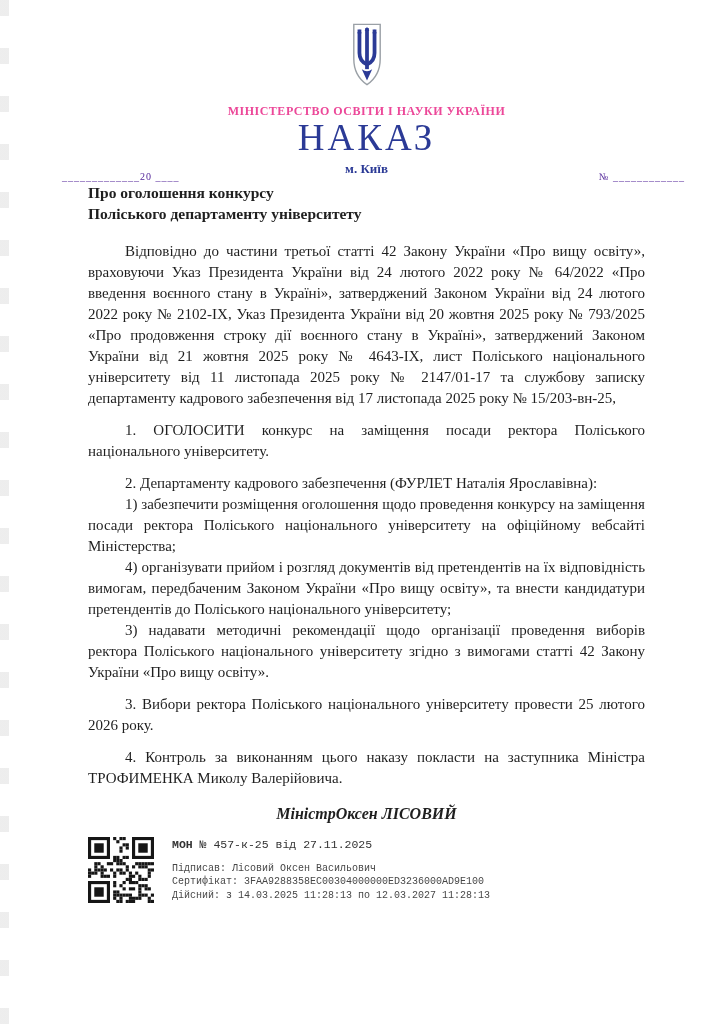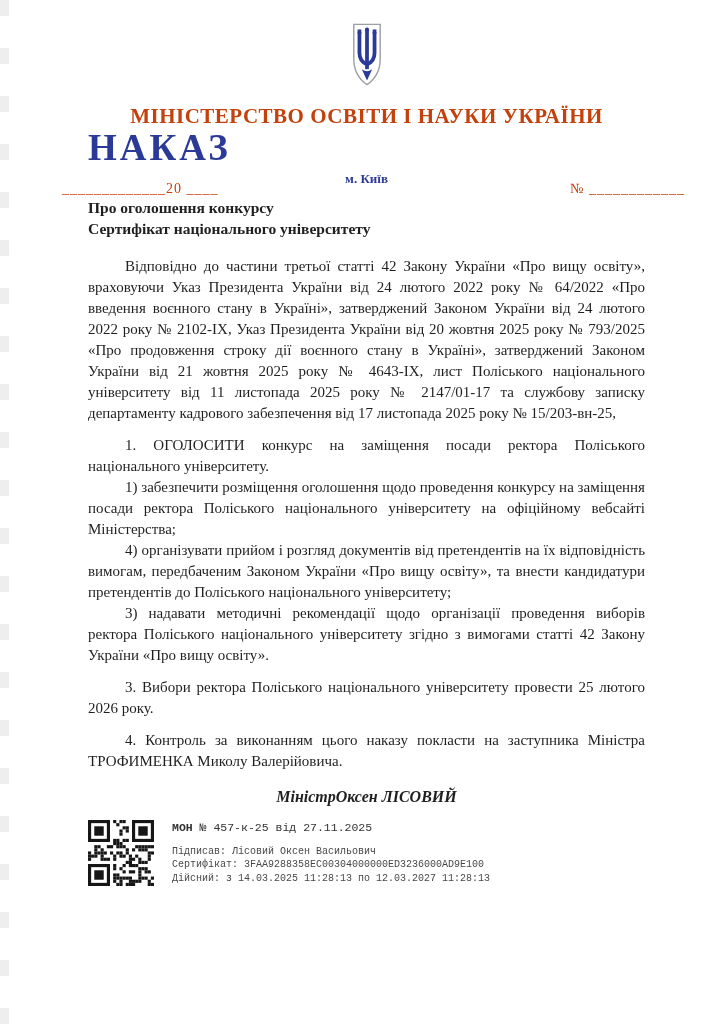--- a/index.html
+++ b/index.html
@@ -20,48 +20,48 @@
       to bottom,
       #e9e9e9 0px, #e9e9e9 16px,
       #ffffff 16px, #ffffff 48px);
     opacity:.8;
   }
   .content{position:relative;padding:20px 78px 0 88px;box-sizing:border-box;}
   .emblem-wrap{text-align:center;margin-top:2px;}
   .emblem-wrap svg{display:inline-block;}
   .ministry{
     text-align:center;
-    color:#c2410c;
-    font-weight:bold;
-    font-size:21px;
+    color:#ec4899;
+    font-weight:bold;
+    font-size:12px;
     letter-spacing:.5px;
     margin-top:12px;
   }
   .doc-type{
-    text-align:left;
+    text-align:center;
     color:#2b3a96;
-    font-weight:bold;
+    font-weight:normal;
     font-size:37px;
     letter-spacing:3px;
     margin-top:0px;
     line-height:1.05;
   }
   .city{
     text-align:center;
     color:#2b3a96;
     font-weight:bold;
     font-size:13px;
     margin-top:3px;
   }
   .ref-row{
     display:flex;
     justify-content:space-between;
     align-items:flex-end;
-    font-size:14px;
-    color:#c2410c;
+    font-size:10px;
+    color:#4c1d95;
     margin:0 -40px 0 -26px; 
     margin-top:-6px;
   }
   .ref-row .left{letter-spacing:1px;}
   .ref-row .right{letter-spacing:1px;margin-left:8px;}
   .subject{
     font-weight:bold;
     font-size:15.5px;
     line-height:1.38;
   }
@@ -128,29 +128,30 @@
     <div class="doc-type">НАКАЗ</div>
     <div class="city">м. Київ</div>
 
     <div class="ref-row">
       <span class="left">_____________20 ____</span>
       <span class="right">№ ____________</span>
     </div>
 
     <div class="subject">
       <div>Про оголошення конкурсу</div>
-      <div>Сертифікат національного університету</div>
+      <div>Поліського департаменту університету</div>
     </div>
 
     <div class="body-text">
       <p class="para gap" style="margin-top:16px">Відповідно до частини третьої статті 42 Закону України «Про вищу освіту», враховуючи Указ Президента України від 24 лютого 2022 року № 64/2022 «Про введення воєнного стану в Україні», затверджений Законом України від 24 лютого 2022 року № 2102-IX, Указ Президента України від 20 жовтня 2025 року № 793/2025 «Про продовження строку дії воєнного стану в Україні», затверджений Законом України від 21 жовтня 2025 року № 4643-IX, лист Поліського національного університету від 11 листопада 2025 року № 2147/01-17 та службову записку департаменту кадрового забезпечення від 17 листопада 2025 року № 15/203-вн-25,</p>
 
 
       <div class="items">
         <p class="para">1. ОГОЛОСИТИ конкурс на заміщення посади ректора Поліського національного університету.</p>
+        <p class="para gap">2. Департаменту кадрового забезпечення (ФУРЛЕТ Наталія Ярославівна):</p>
         <p class="para">1) забезпечити розміщення оголошення щодо проведення конкурсу на заміщення посади ректора Поліського національного університету на офіційному вебсайті Міністерства;</p>
         <p class="para">4) організувати прийом і розгляд документів від претендентів на їх відповідність вимогам, передбаченим Законом України «Про вищу освіту», та внести кандидатури претендентів до Поліського національного університету;</p>
         <p class="para">3) надавати методичні рекомендації щодо організації проведення виборів ректора Поліського національного університету згідно з вимогами статті 42 Закону України «Про вищу освіту».</p>
         <p class="para gap">3. Вибори ректора Поліського національного університету провести 25 лютого 2026 року.</p>
         <p class="para gap">4. Контроль за виконанням цього наказу покласти на заступника Міністра ТРОФИМЕНКА Миколу Валерійовича.</p>
       </div>
     </div>
 
     <div class="sign-row">
       <span>Міністр</span>

